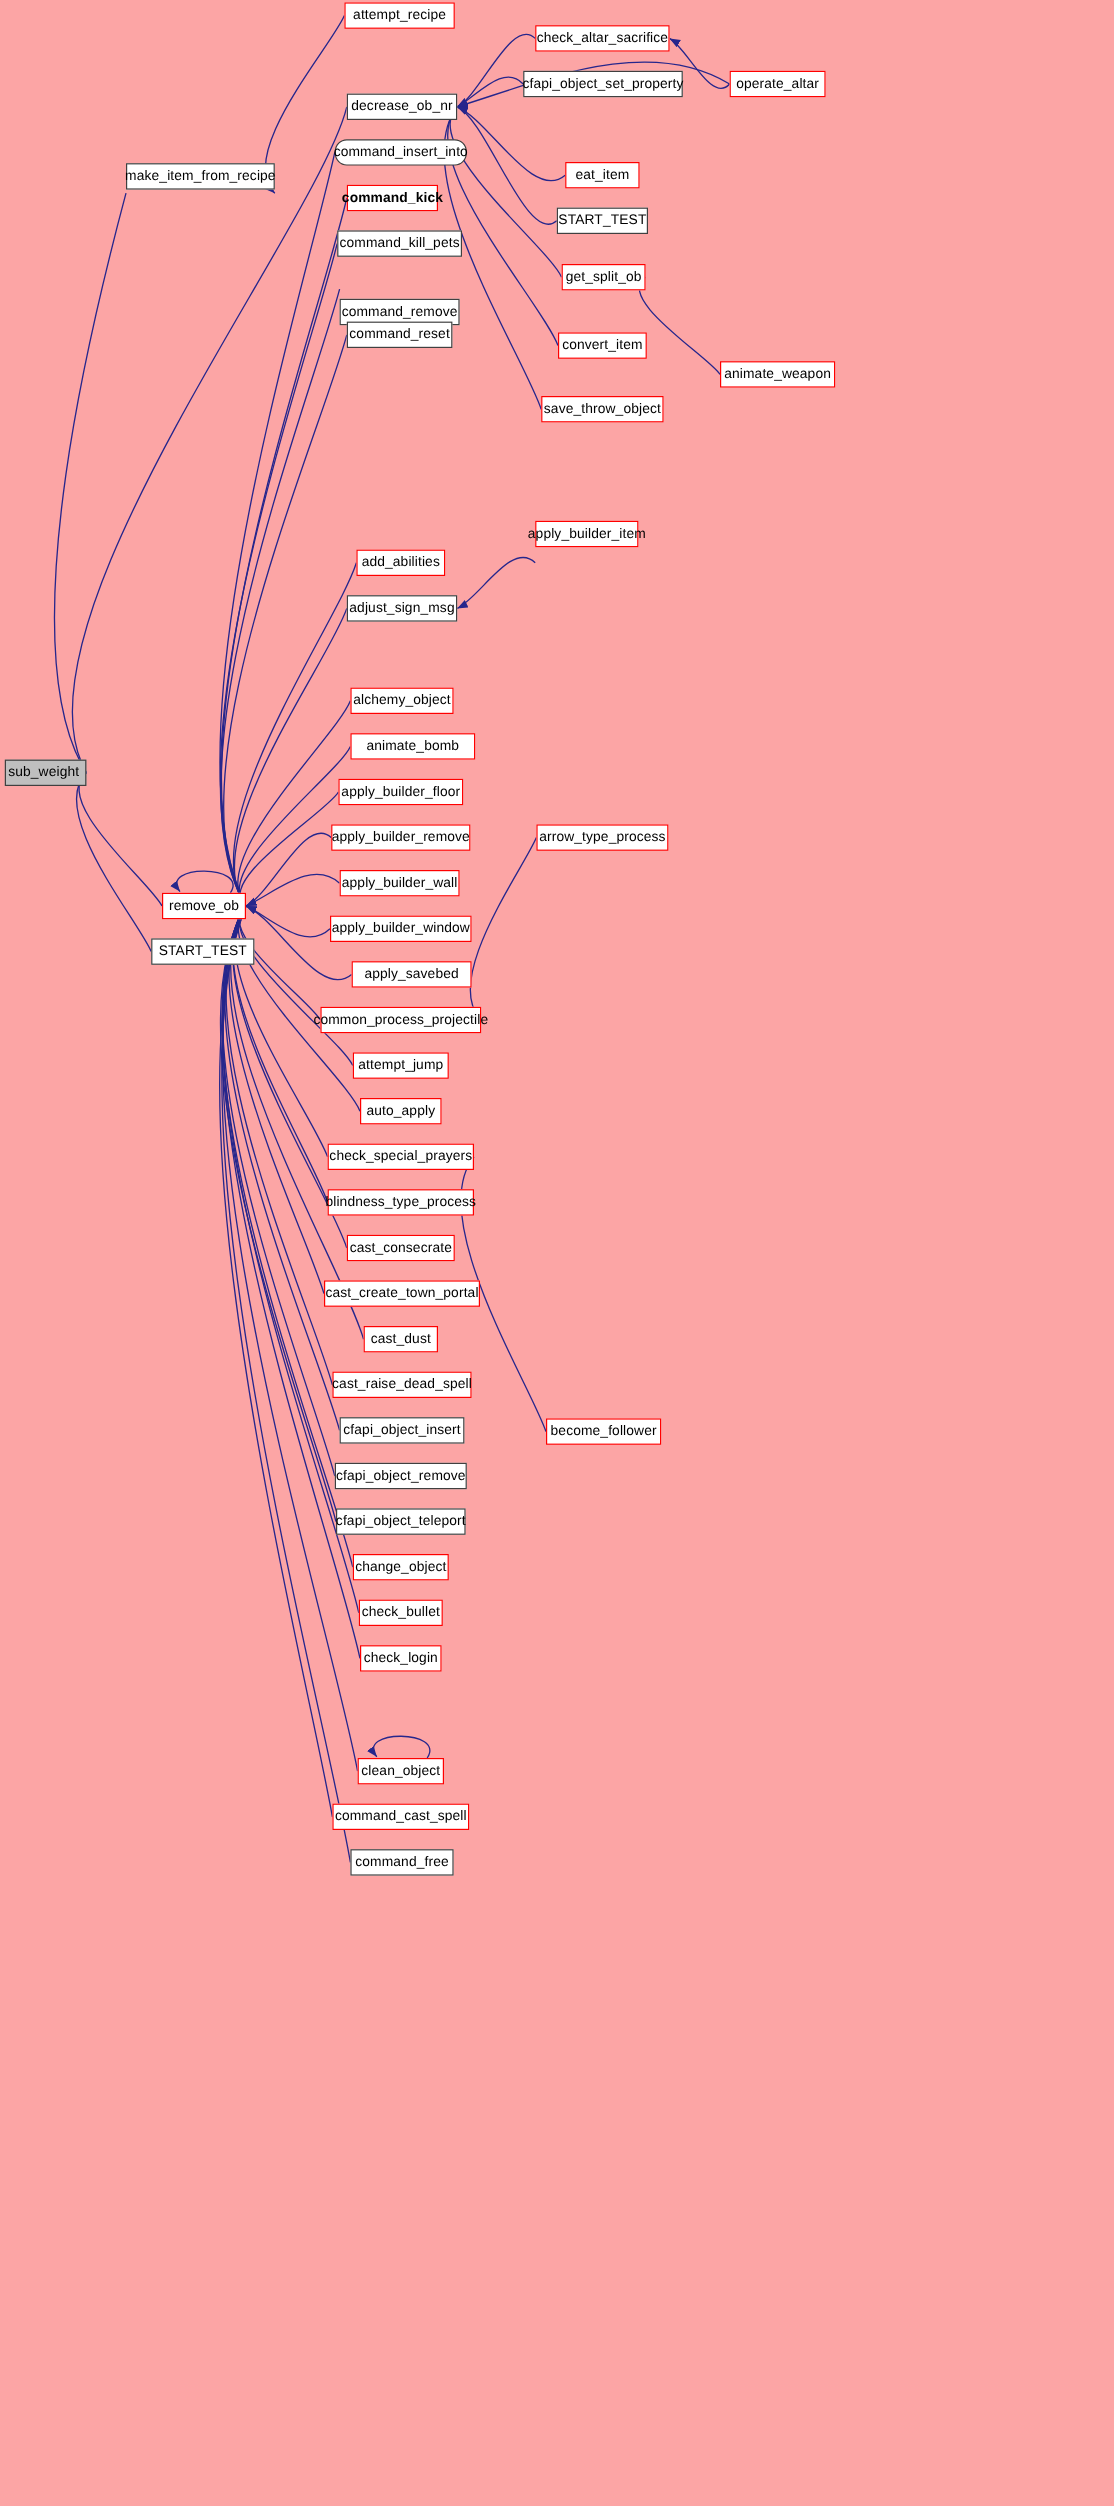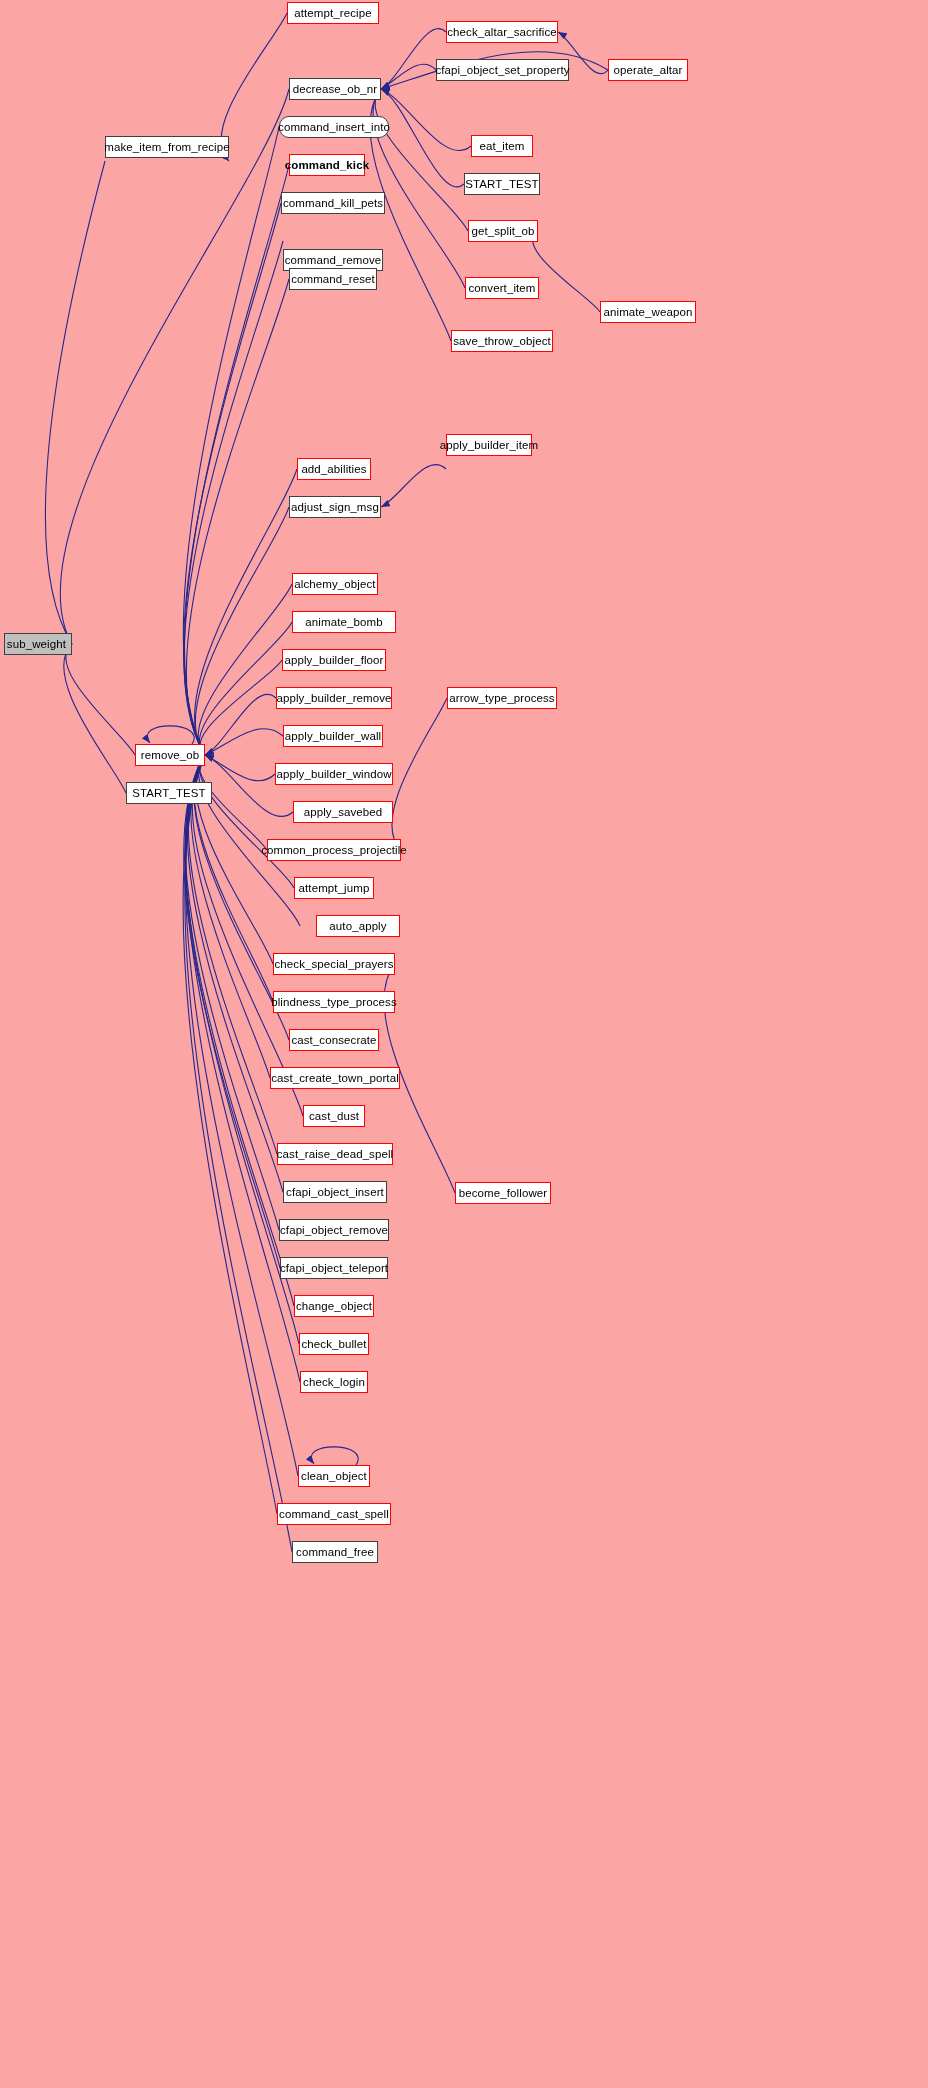--- a/index.html
+++ b/index.html
@@ -207,21 +207,21 @@
       </div>
       <div class="gnode red" style="left: 293px; top: 801px; width: 100px;">
         <span class="lbl">apply_savebed</span>
       </div>
       <div class="gnode red" style="left: 267px; top: 839px; width: 134px;">
         <span class="lbl">common_process_projectile</span>
       </div>
       <div class="gnode red" style="left: 294px; top: 877px; width: 80px;">
         <span class="lbl">attempt_jump</span>
       </div>
-      <div class="gnode red" style="left: 300px; top: 915px; width: 84px; margin-left: 16px;">
+      <div class="gnode red" style="left: 300px; top: 915px; width: 68px;">
         <span class="lbl">auto_apply</span>
       </div>
       <div class="gnode red" style="left: 273px; top: 953px; width: 122px;">
         <span class="lbl">check_special_prayers</span>
       </div>
       <div class="gnode red" style="left: 273px; top: 991px; width: 122px;">
         <span class="lbl">blindness_type_process</span>
       </div>
       <div class="gnode red" style="left: 289px; top: 1029px; width: 90px;">
         <span class="lbl">cast_consecrate</span>

